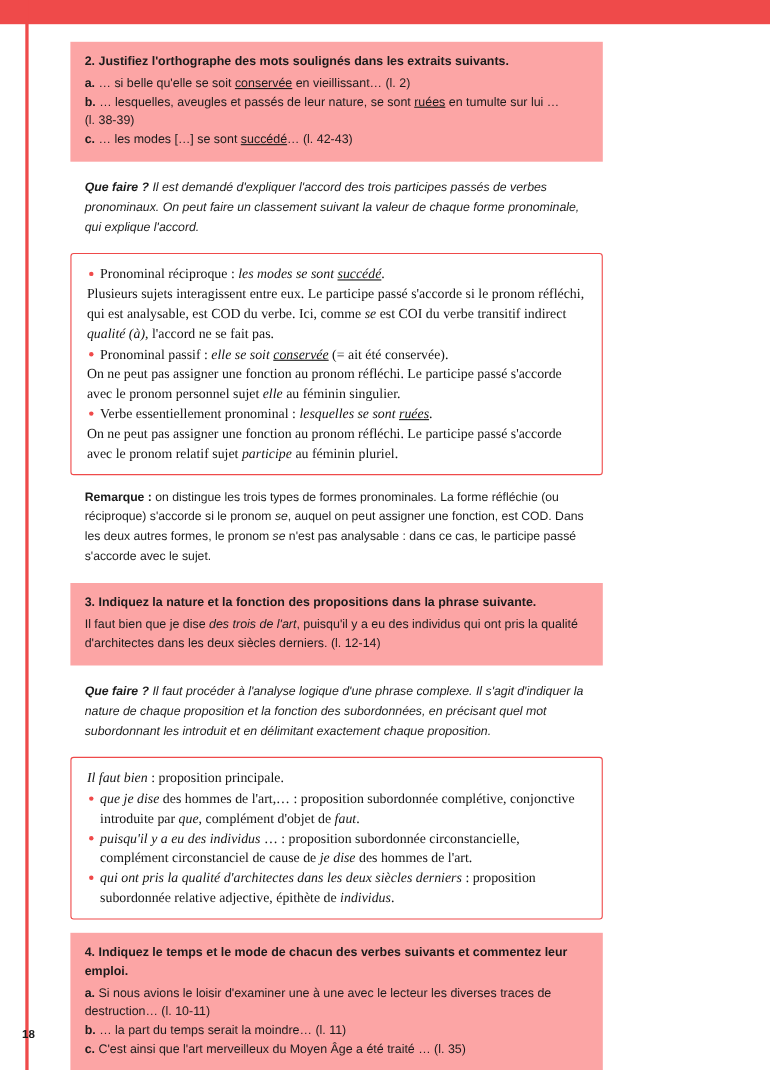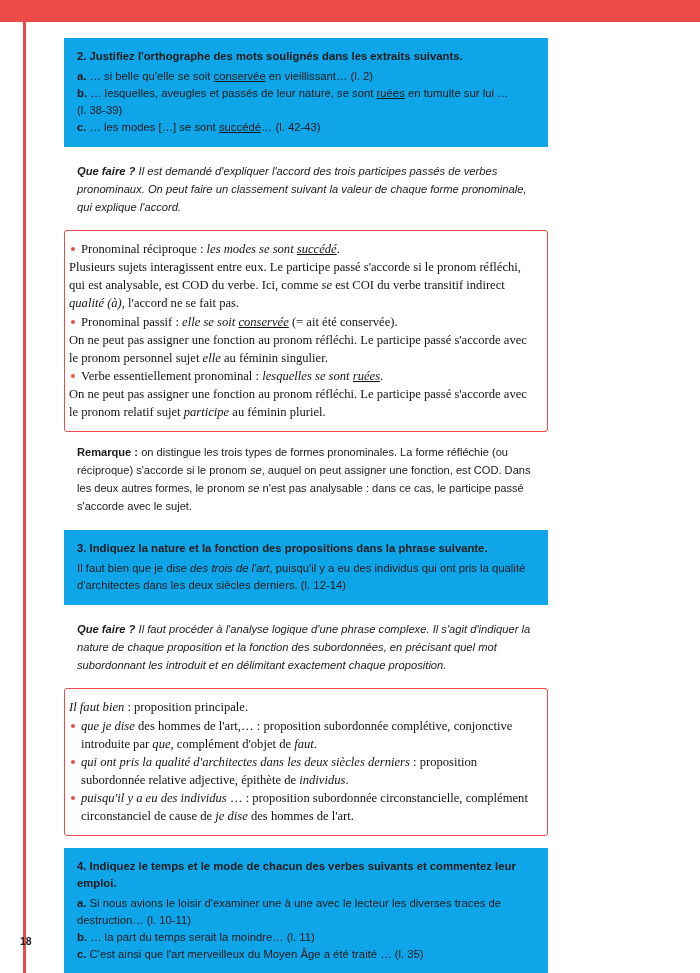--- a/index.html
+++ b/index.html
@@ -37,21 +37,21 @@
     background: #ef4a4a;
   }
   .content {
     position: absolute;
     top: 38px;
     left: 64px;
     width: 484px;
   }
   
   .q-block {
-    background: #0ea5e9;
+    background: #fca5a5;
     padding: 10px 13px 11px 13px;
     margin-bottom: 13px;
     font-size: 11.3px;
     line-height: 1.5;
     color: #1b1b1b;
   }
   .q-title {
     font-weight: bold;
     margin: 0 0 3px 0;
   }
@@ -66,21 +66,21 @@
     margin: 0 0 12px 0;
     padding: 2px 13px 2px 13px;
   }
   .quefaire b {
     font-style: italic;
     font-weight: bold;
   }
   .answer-box {
     border: 1.3px solid #ef4a4a;
     border-radius: 3px;
-    padding: 9px 14px 10px 4px;
+    padding: 9px 14px 10px 14px;
     margin-bottom: 12px;
     font-family: "Liberation Serif", serif;
     font-size: 12.6px;
     line-height: 1.44;
     color: #141414;
   }
   .answer-box p {
     margin: 0;
   }
   .bullet-line {
@@ -170,22 +170,22 @@
       <p class="q-line">Il faut bien que je dise <i>des trois de l'art</i>, puisqu'il y a eu des individus qui ont pris la qualité d'architectes dans les deux siècles derniers. (l. 12-14)</p>
     </div>
 
     <p class="quefaire">
       <b>Que faire ?</b><span> Il faut procéder à l'analyse logique d'une phrase complexe. Il s'agit d'indiquer la nature de chaque proposition et la fonction des subordonnées, en précisant quel mot subordonnant les introduit et en délimitant exactement chaque proposition.</span>
     </p>
 
     <div class="answer-box">
       <p><i>Il faut bien</i> : proposition principale.</p>
       <p class="bullet-line"><i>que je dise</i> des hommes de l'art,… : proposition subordonnée complétive, conjonctive introduite par <i>que</i>, complément d'objet de <i>faut</i>.</p>
+      <p class="bullet-line"><i>puisqu'il y a eu des individus</i> … : proposition subordonnée circonstancielle, complément circonstanciel de cause de <i>je dise</i> des hommes de l'art.</p>
       <p class="bullet-line"><i>qui ont pris la qualité d'architectes dans les deux siècles derniers</i> : proposition subordonnée relative adjective, épithète de <i>individus</i>.</p>
-      <p class="bullet-line"><i>puisqu'il y a eu des individus</i> … : proposition subordonnée circonstancielle, complément circonstanciel de cause de <i>je dise</i> des hommes de l'art.</p>
     </div>
 
     <div class="q-block">
       <p class="q-title">4. Indiquez le temps et le mode de chacun des verbes suivants et commentez leur emploi.</p>
       <p class="q-line">
         <span class="b">a.</span>
         <span>Si nous avions le loisir d'examiner une à une avec le lecteur les diverses traces de destruction… (l. 10-11)</span>
       </p>
       <p class="q-line">
         <span class="b">b.</span>

